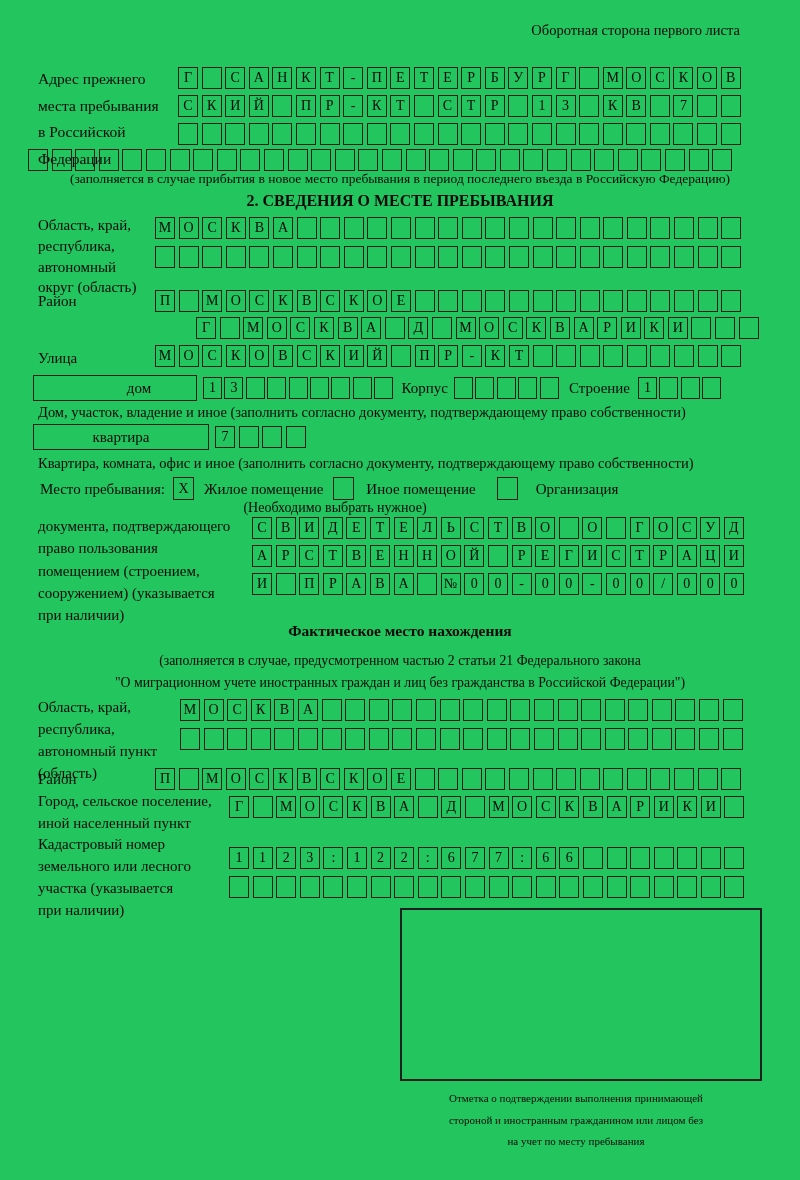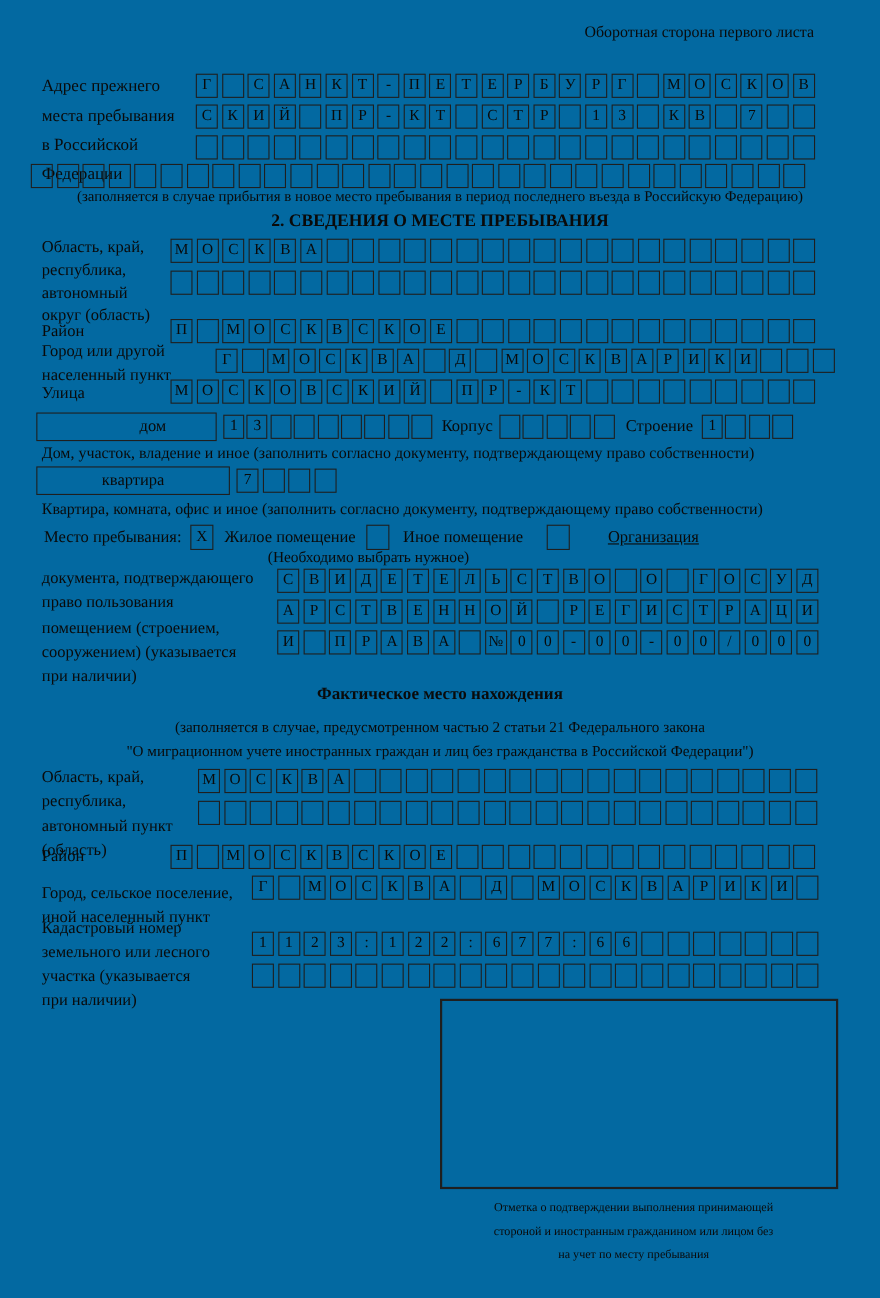--- a/index.html
+++ b/index.html
@@ -1,17 +1,17 @@
 <!DOCTYPE html>
 <html><head>
 <meta charset="utf-8">
 <style>
   html,body{margin:0;padding:0;background:#fff;}
   .page{
-    position:relative;width:800px;height:1180px;background:#0369a1;color:#0a0a0a;
+    position:relative;width:800px;height:1180px;background:#22c55e;color:#0a0a0a;
     font-family:"Liberation Serif","DejaVu Serif",serif;overflow:hidden;
   }
   .abs{position:absolute;}
   .lbl{font-size:15px;line-height:22px;white-space:nowrap;}
   .cellrow{position:absolute;white-space:nowrap;display:flex;}
   .cell{
     display:inline-flex;align-items:center;justify-content:center;
     box-sizing:border-box;width:20px;height:22px;border:1.6px solid #1f1f1f;
     margin-right:3.6px;font-size:14px;flex:0 0 auto;
   }
@@ -63,21 +63,21 @@
   .r-doc2{left:252px;top:545px;}
   .r-doc3{left:252px;top:573px;}
   
   .title3{top:622px;font-size:15.5px;}
   .note3{top:650px;font-size:13.8px;line-height:22px;}
   .lbl-region3{left:38px;top:696px;line-height:22px;}
   .r-reg3a{left:180px;top:699px;}
   .r-reg3b{left:180px;top:728px;}
   .lbl-district3{left:38px;top:768px;}
   .r-district3{left:155px;top:768px;}
-  .lbl-city3{left:38px;top:790px;line-height:22px;margin-top:11px;}
+  .lbl-city3{left:38px;top:790px;line-height:22px;}
   .r-city3{left:229px;top:796px;}
   .lbl-cad{left:38px;top:833px;line-height:22px;}
   .r-cad1{left:229px;top:847px;}
   .r-cad2{left:229px;top:876px;}
   .stamp-box{left:400px;top:908px;width:362px;height:173px;border:2px solid #1f1f1f;box-sizing:border-box;}
   .stamp-caption{left:352px;top:1088px;width:448px;text-align:center;font-size:11px;line-height:21.5px;}
   .ln{white-space:nowrap;}
 </style>
 </head>
 <body>
@@ -289,24 +289,20 @@
       <span class="cell"></span>
       <span class="cell"></span>
       <span class="cell"></span>
       <span class="cell"></span>
       <span class="cell"></span>
       <span class="cell"></span>
       <span class="cell"></span>
       <span class="cell"></span>
     </div>
 
-  <div class="abs lbl lbl-city2">
-      <div class="ln">Город или другой</div>
-      <div class="ln">населенный пункт</div>
-    </div>
   <div class="cellrow r-city2">
       <span class="cell">Г</span>
       <span class="cell"></span>
       <span class="cell">М</span>
       <span class="cell">О</span>
       <span class="cell">С</span>
       <span class="cell">К</span>
       <span class="cell">В</span>
       <span class="cell">А</span>
       <span class="cell"></span>
@@ -398,21 +394,21 @@
   </div>
   <div class="abs caption cap-apt">Квартира, комната, офис и иное (заполнить согласно документу, подтверждающему право собственности)</div>
 
   <div class="abs stay-row">
     <span class="lbl">Место пребывания:</span>
     <span class="checkbox gap-l8">X</span>
     <span class="lbl gap-l10">Жилое помещение</span>
     <span class="checkbox gap-l10"></span>
     <span class="lbl" style="margin-left:12px;">Иное помещение</span>
     <span class="checkbox" style="margin-left:21px;"></span>
-    <span class="lbl" style="margin-left:35px;text-decoration:underline;">Организация</span>
+    <span class="lbl" style="margin-left:18px;">Организация</span>
   </div>
   <div class="abs stay-hint">(Необходимо выбрать нужное)</div>
 
   <div class="abs lbl lbl-doc">
       <div class="ln">документа, подтверждающего</div>
       <div class="ln">право пользования</div>
       <div class="ln">помещением (строением,</div>
       <div class="ln">сооружением) (указывается</div>
       <div class="ln">при наличии)</div>
     </div>

